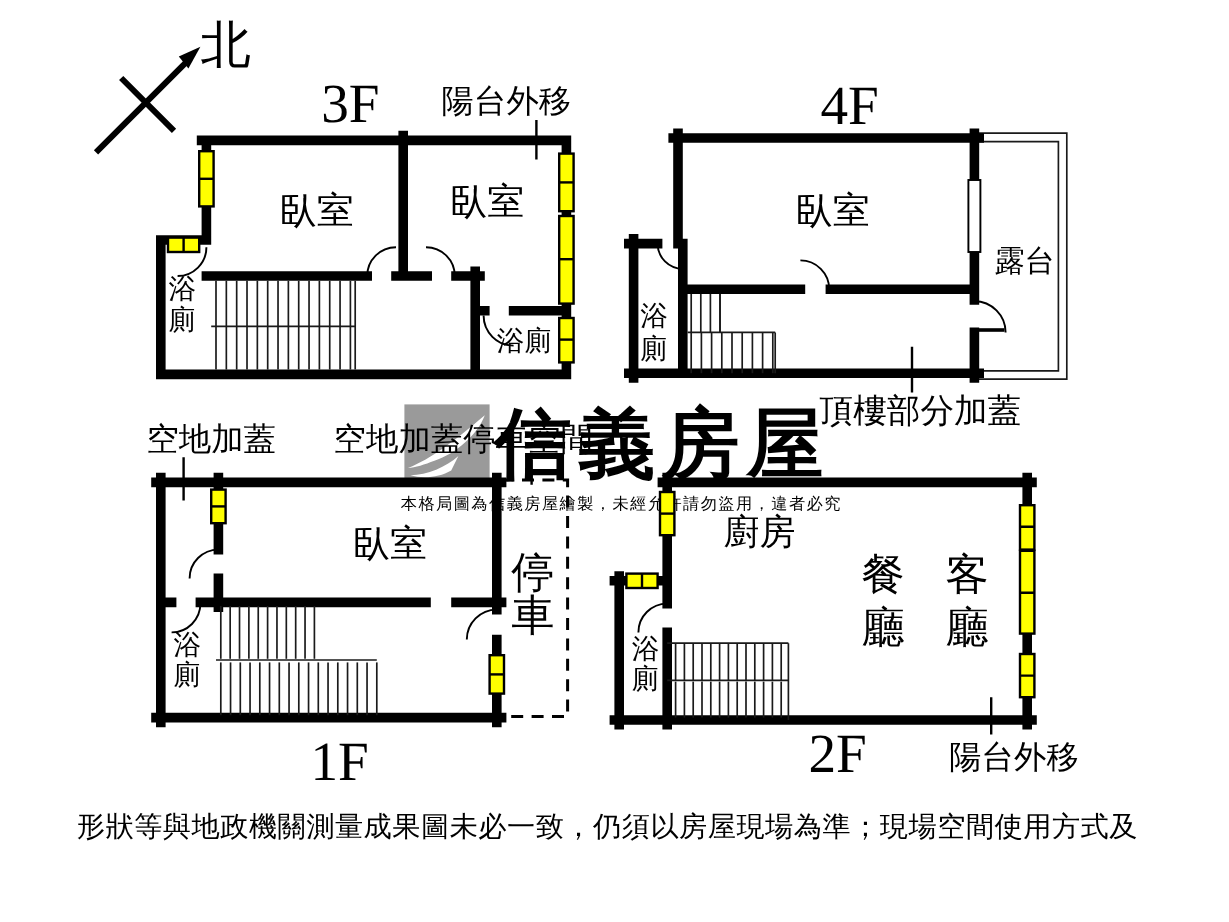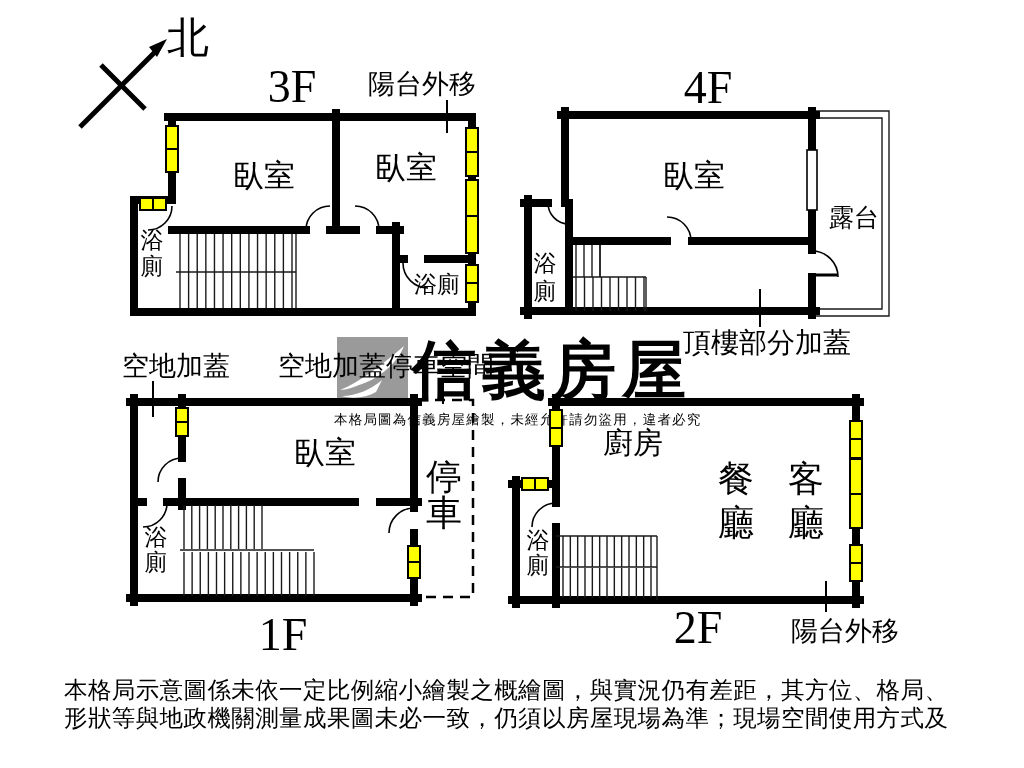--- a/index.html
+++ b/index.html
@@ -227,16 +227,15 @@
     <text x="736" y="491" font-size="36" text-anchor="middle"><tspan x="736" dy="0">餐</tspan><tspan x="736" dy="1.22em">廳</tspan></text>
     <text x="806" y="491" font-size="36" text-anchor="middle"><tspan x="806" dy="0">客</tspan><tspan x="806" dy="1.22em">廳</tspan></text>
     <text x="538" y="548" font-size="23" text-anchor="middle"><tspan x="538" dy="0">浴</tspan><tspan x="538" dy="1.1em">廁</tspan></text>
     <text x="845" y="640" font-size="27" text-anchor="middle">陽台外移</text>
   </g>
 
   <path class="leader" d="M 447,100 V 133 M 760,289 V 327 M 153,381 V 417 M 443,383 V 404 M 826,581 V 612"></path>
 </svg>
 
   <div class="disclaimer">
-    <div>本格局示意圖係未依一定比例縮小繪製之概繪圖，與實況仍有差距，其方位、格局、</div>
     <div>形狀等與地政機關測量成果圖未必一致，仍須以房屋現場為準；現場空間使用方式及</div>
   </div>
 </div>
 
 </body></html>

